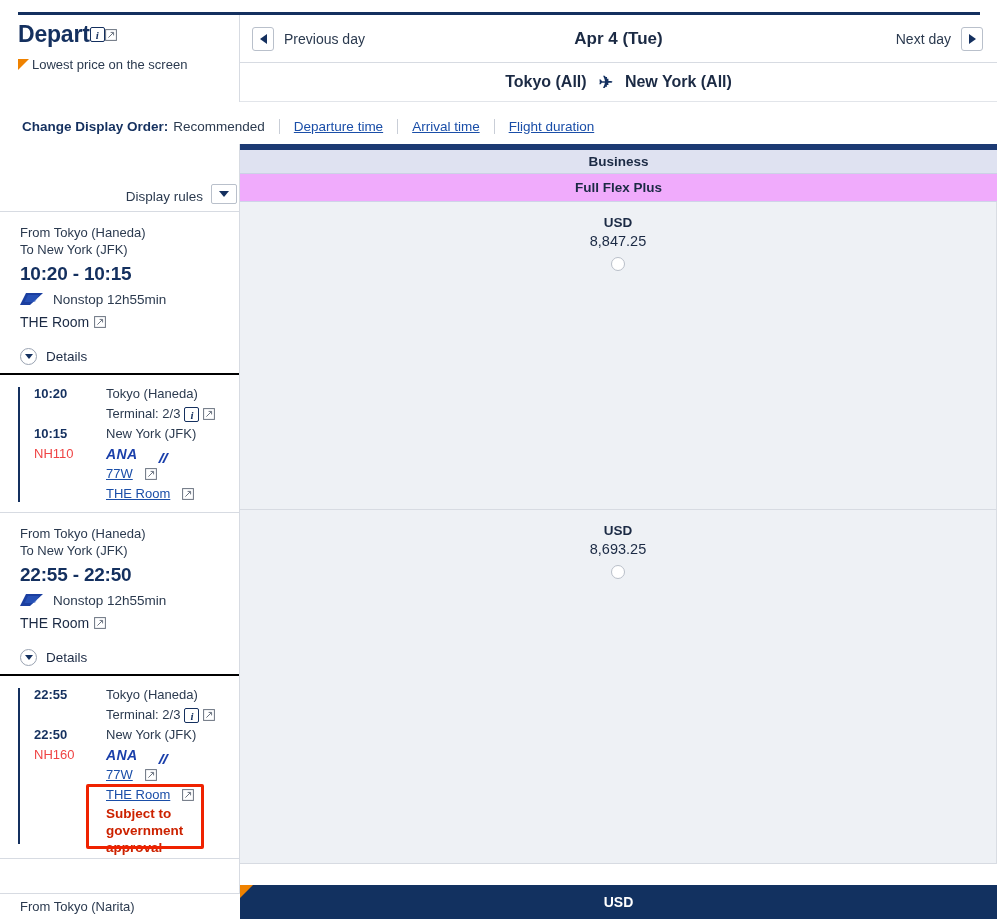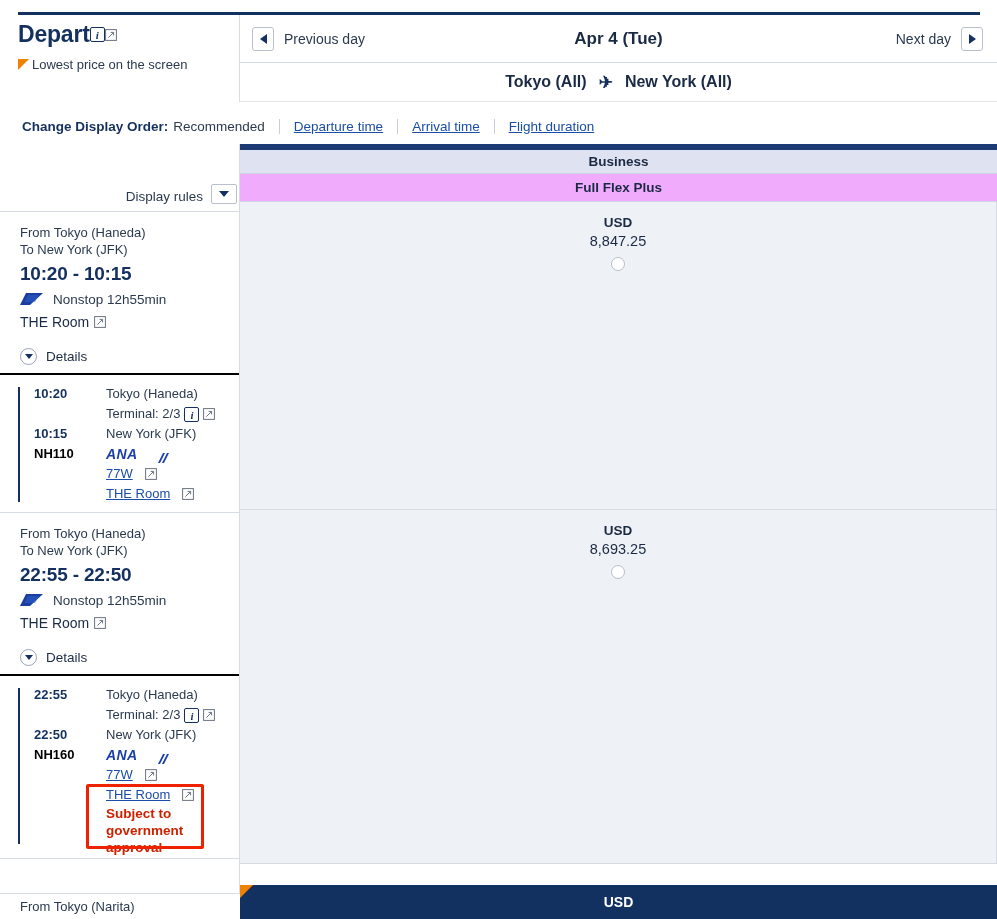--- a/index.html
+++ b/index.html
@@ -358,22 +358,22 @@
     line-height: 20px;
   }
   .det-place { line-height: 20px; }
   .det-terminal {
     line-height: 20px;
     display: flex;
     align-items: center;
     gap: 4px;
   }
   .det-flightno {
-    font-weight: bold;
-    color: #000000;
+    font-weight: normal;
+    color: #ef4444;
     line-height: 20px;
   }
   .ana-word {
     font-family: "Liberation Sans", sans-serif;
     font-weight: bold;
     font-style: italic;
     font-size: 14px;
     color: #1a3faa;
     letter-spacing: 0.4px;
     line-height: 20px;

